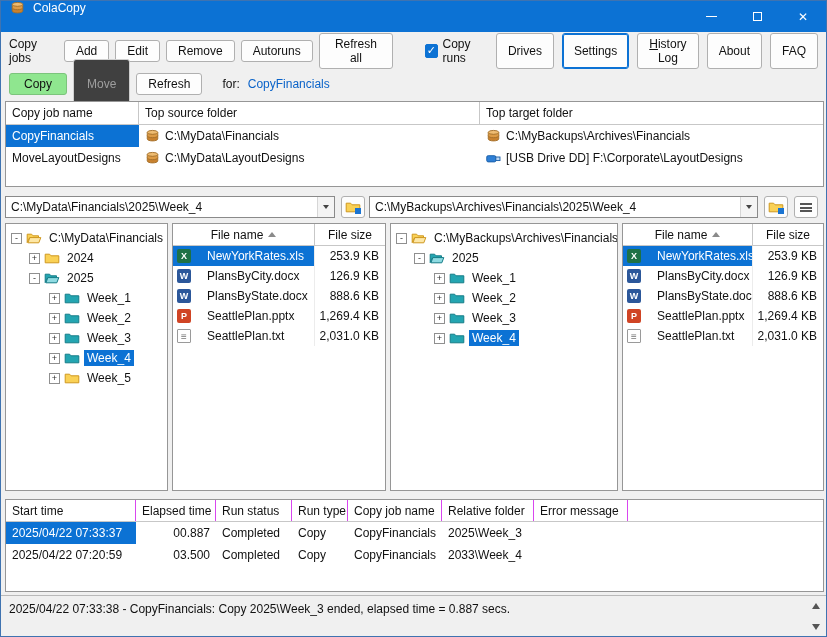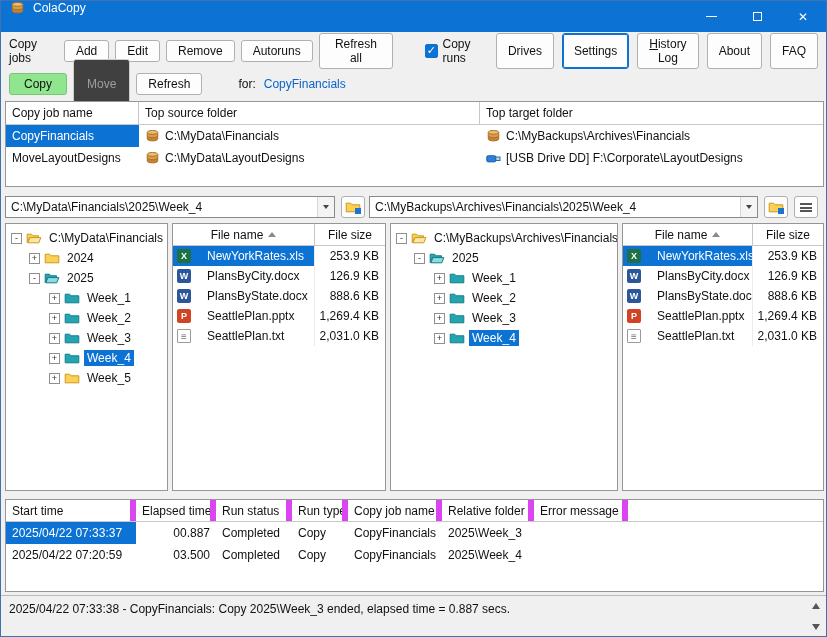--- a/index.html
+++ b/index.html
@@ -19,21 +19,21 @@
   .bar1{position:absolute;left:0;top:31px;right:0;height:37px;display:flex;align-items:center;padding:0 8px;gap:6px}
   .bar2{position:absolute;left:0;top:68px;right:0;height:30px;display:flex;align-items:center;padding:0 8px;gap:6px}
   .btn{background:#fdfdfd;border:1px solid #b0b0b0;border-radius:3px;padding:3px 11px;font-size:12px;color:#111}
   .btn.active{border:1px solid #0c72d4;box-shadow:inset 0 0 0 1px #0c72d4}
   .btn.green{background:#8fe68f;border-color:#7cc47c;padding:3px 14px}
   .btn.disabled{color:#9e9e9e;background:#404040;border-color:#cfcfcf;padding:17px 13px}
   .lbl{margin-right:2px}
   .chk{display:flex;align-items:center;gap:5px;margin-left:26px}
   .cbox{width:14px;height:14px;background:#0c72d4;border:1px solid #0c72d4;border-radius:2px;color:#fff;font-size:11px;line-height:11px;display:flex;align-items:center;justify-content:center}
   .rightbtns{margin-left:auto;display:flex;gap:8px}
-  .forlabel{margin-left:30px}
+  .forlabel{margin-left:14px}
   .joblink{color:#0a63c9;margin-left:2px}
 
   
   .jobs{position:absolute;left:4px;top:100px;width:819px;height:86px;background:#fff;border:1px solid #969696}
   .jobs .hd{display:flex;height:23px;border-bottom:1px solid #c7c7c7}
   .jobs .th{padding:4px 6px;border-right:1px solid #c7c7c7;overflow:hidden;white-space:nowrap}
   .jobs .c1{width:133px;flex:none}
   .jobs .c2{width:341px;flex:none}
   .jobs .c3{flex:1;border-right:none}
   .jobs .tr{display:flex;height:22px}
@@ -82,21 +82,21 @@
   .fsize{width:70px;flex:none;display:flex;align-items:center;justify-content:flex-end;padding-right:6px}
   .fico{width:14px;height:14px;border-radius:2px;color:#fff;font-size:9px;font-weight:700;display:flex;align-items:center;justify-content:center;flex:none}
   .fico.excel{background:#1e7145}.fico.excel::before{content:"X"}
   .fico.word{background:#2b579a}.fico.word::before{content:"W"}
   .fico.ppt{background:#d04424}.fico.ppt::before{content:"P"}
   .fico.txt{background:#fff;border:1px solid #9a9a9a;color:#777;border-radius:1px}.fico.txt::before{content:"≡";font-size:10px;font-weight:400}
 
   
   .hist{position:absolute;left:4px;top:498px;width:819px;height:93px;background:#fff;border:1px solid #969696}
   .hist .hd{display:flex;height:22px;border-bottom:1px solid #c7c7c7}
-  .hist .th{padding:4px 6px;border-right:6px solid #d946ef;overflow:hidden;white-space:nowrap}
+  .hist .th{padding:4px 6px;border-right:1px solid #d946ef;overflow:hidden;white-space:nowrap}
   .hist .w1{width:130px;flex:none}.hist .w2{width:80px;flex:none}.hist .w3{width:76px;flex:none}
   .hist .w4{width:56px;flex:none}.hist .w5{width:94px;flex:none}.hist .w6{width:92px;flex:none}
   .hist .w7{width:94px;flex:none}.hist .wf{flex:1;border-right:none}
   .hist .tr{display:flex;height:22px}
   .hist .td{display:flex;align-items:center;padding:0 6px;overflow:hidden;white-space:nowrap}
   .hist .td.num{justify-content:flex-end}
 
   
   .status{position:absolute;left:0;right:0;top:594px;bottom:0;background:#f0f0f0;border-top:1px solid #b9b9b9;padding:6px 8px}
   .vscroll{position:absolute;right:2px;top:2px;bottom:2px;width:17px;display:flex;flex-direction:column;justify-content:space-between;align-items:center}
@@ -464,21 +464,21 @@
       <div class="td w5">CopyFinancials</div>
       <div class="td w6">2025\Week_3</div>
       <div class="td w7"></div>
     </div>
     <div class="tr">
       <div class="td w1">2025/04/22 07:20:59</div>
       <div class="td w2 num">03.500</div>
       <div class="td w3">Completed</div>
       <div class="td w4">Copy</div>
       <div class="td w5">CopyFinancials</div>
-      <div class="td w6">2025\Week_4</div>
+      <div class="td w6">2033\Week_4</div>
       <div class="td w7"></div>
     </div>
   </div>
 
   <div class="status">
     <span>2025/04/22 07:33:38 - CopyFinancials: Copy 2025\Week_3 ended, elapsed time = 0.887 secs.</span>
     <div class="vscroll">
       <span class="sbtn">
           <span class="tri-u-s"></span>
         </span>

